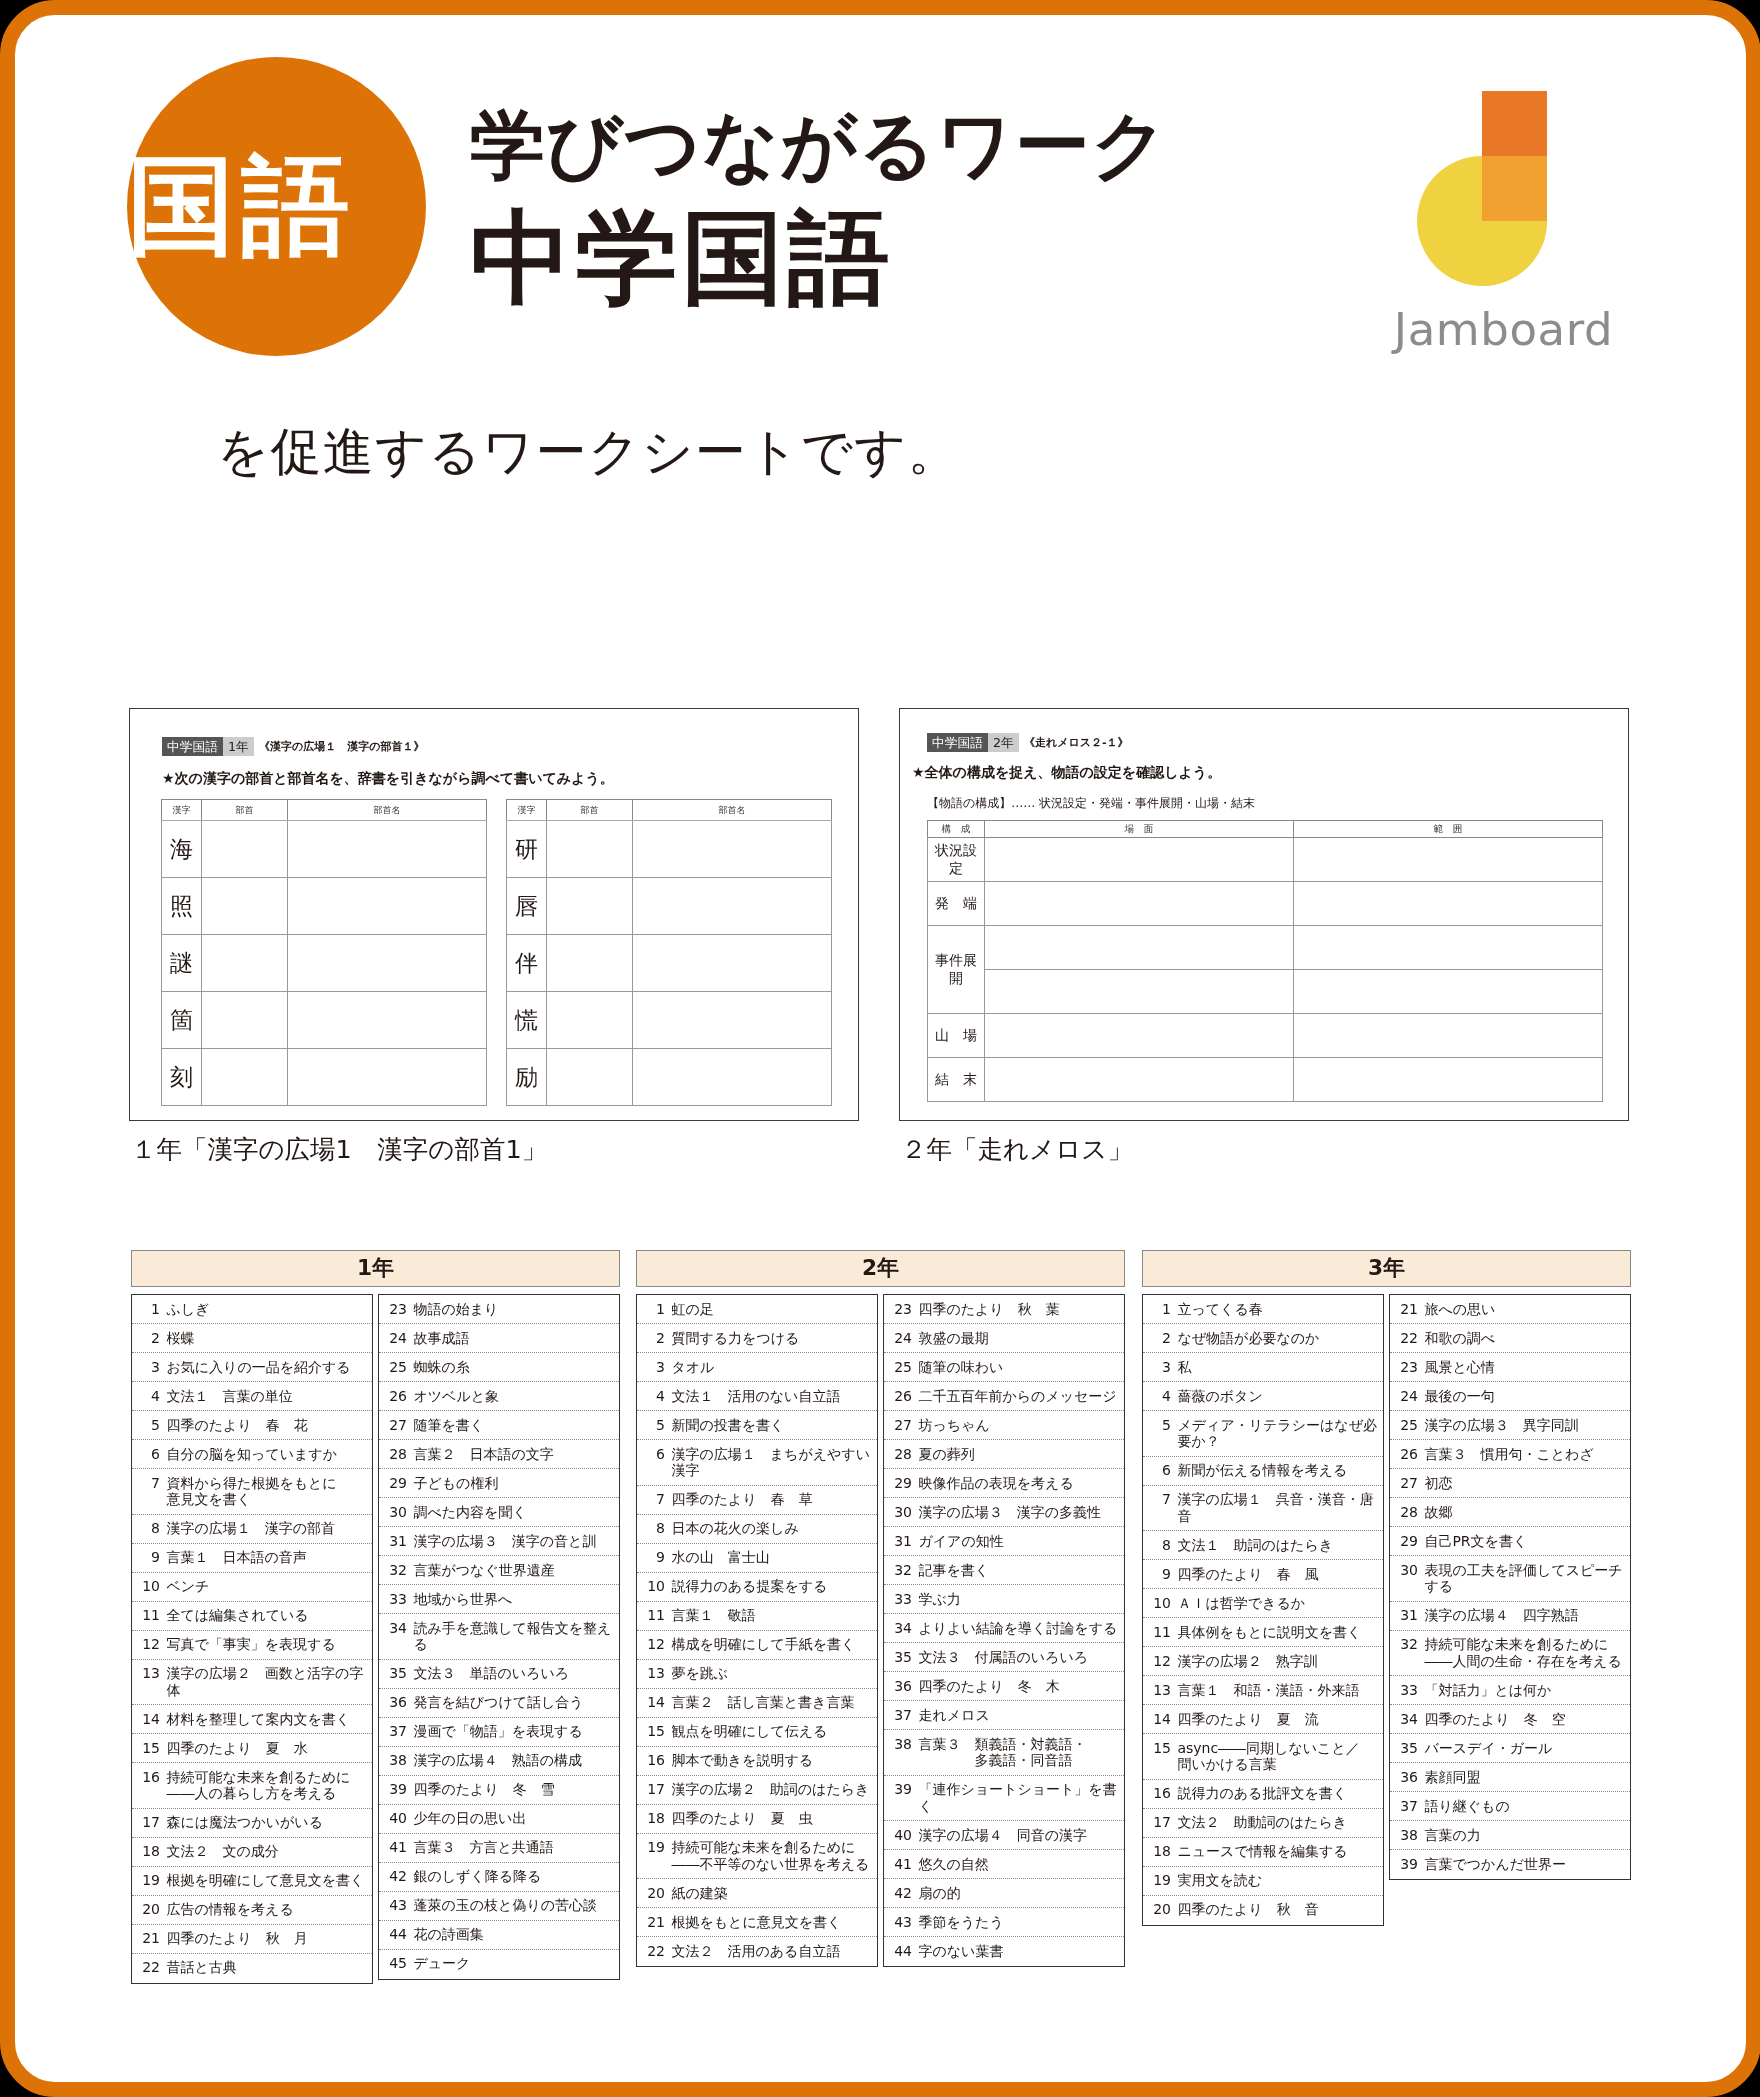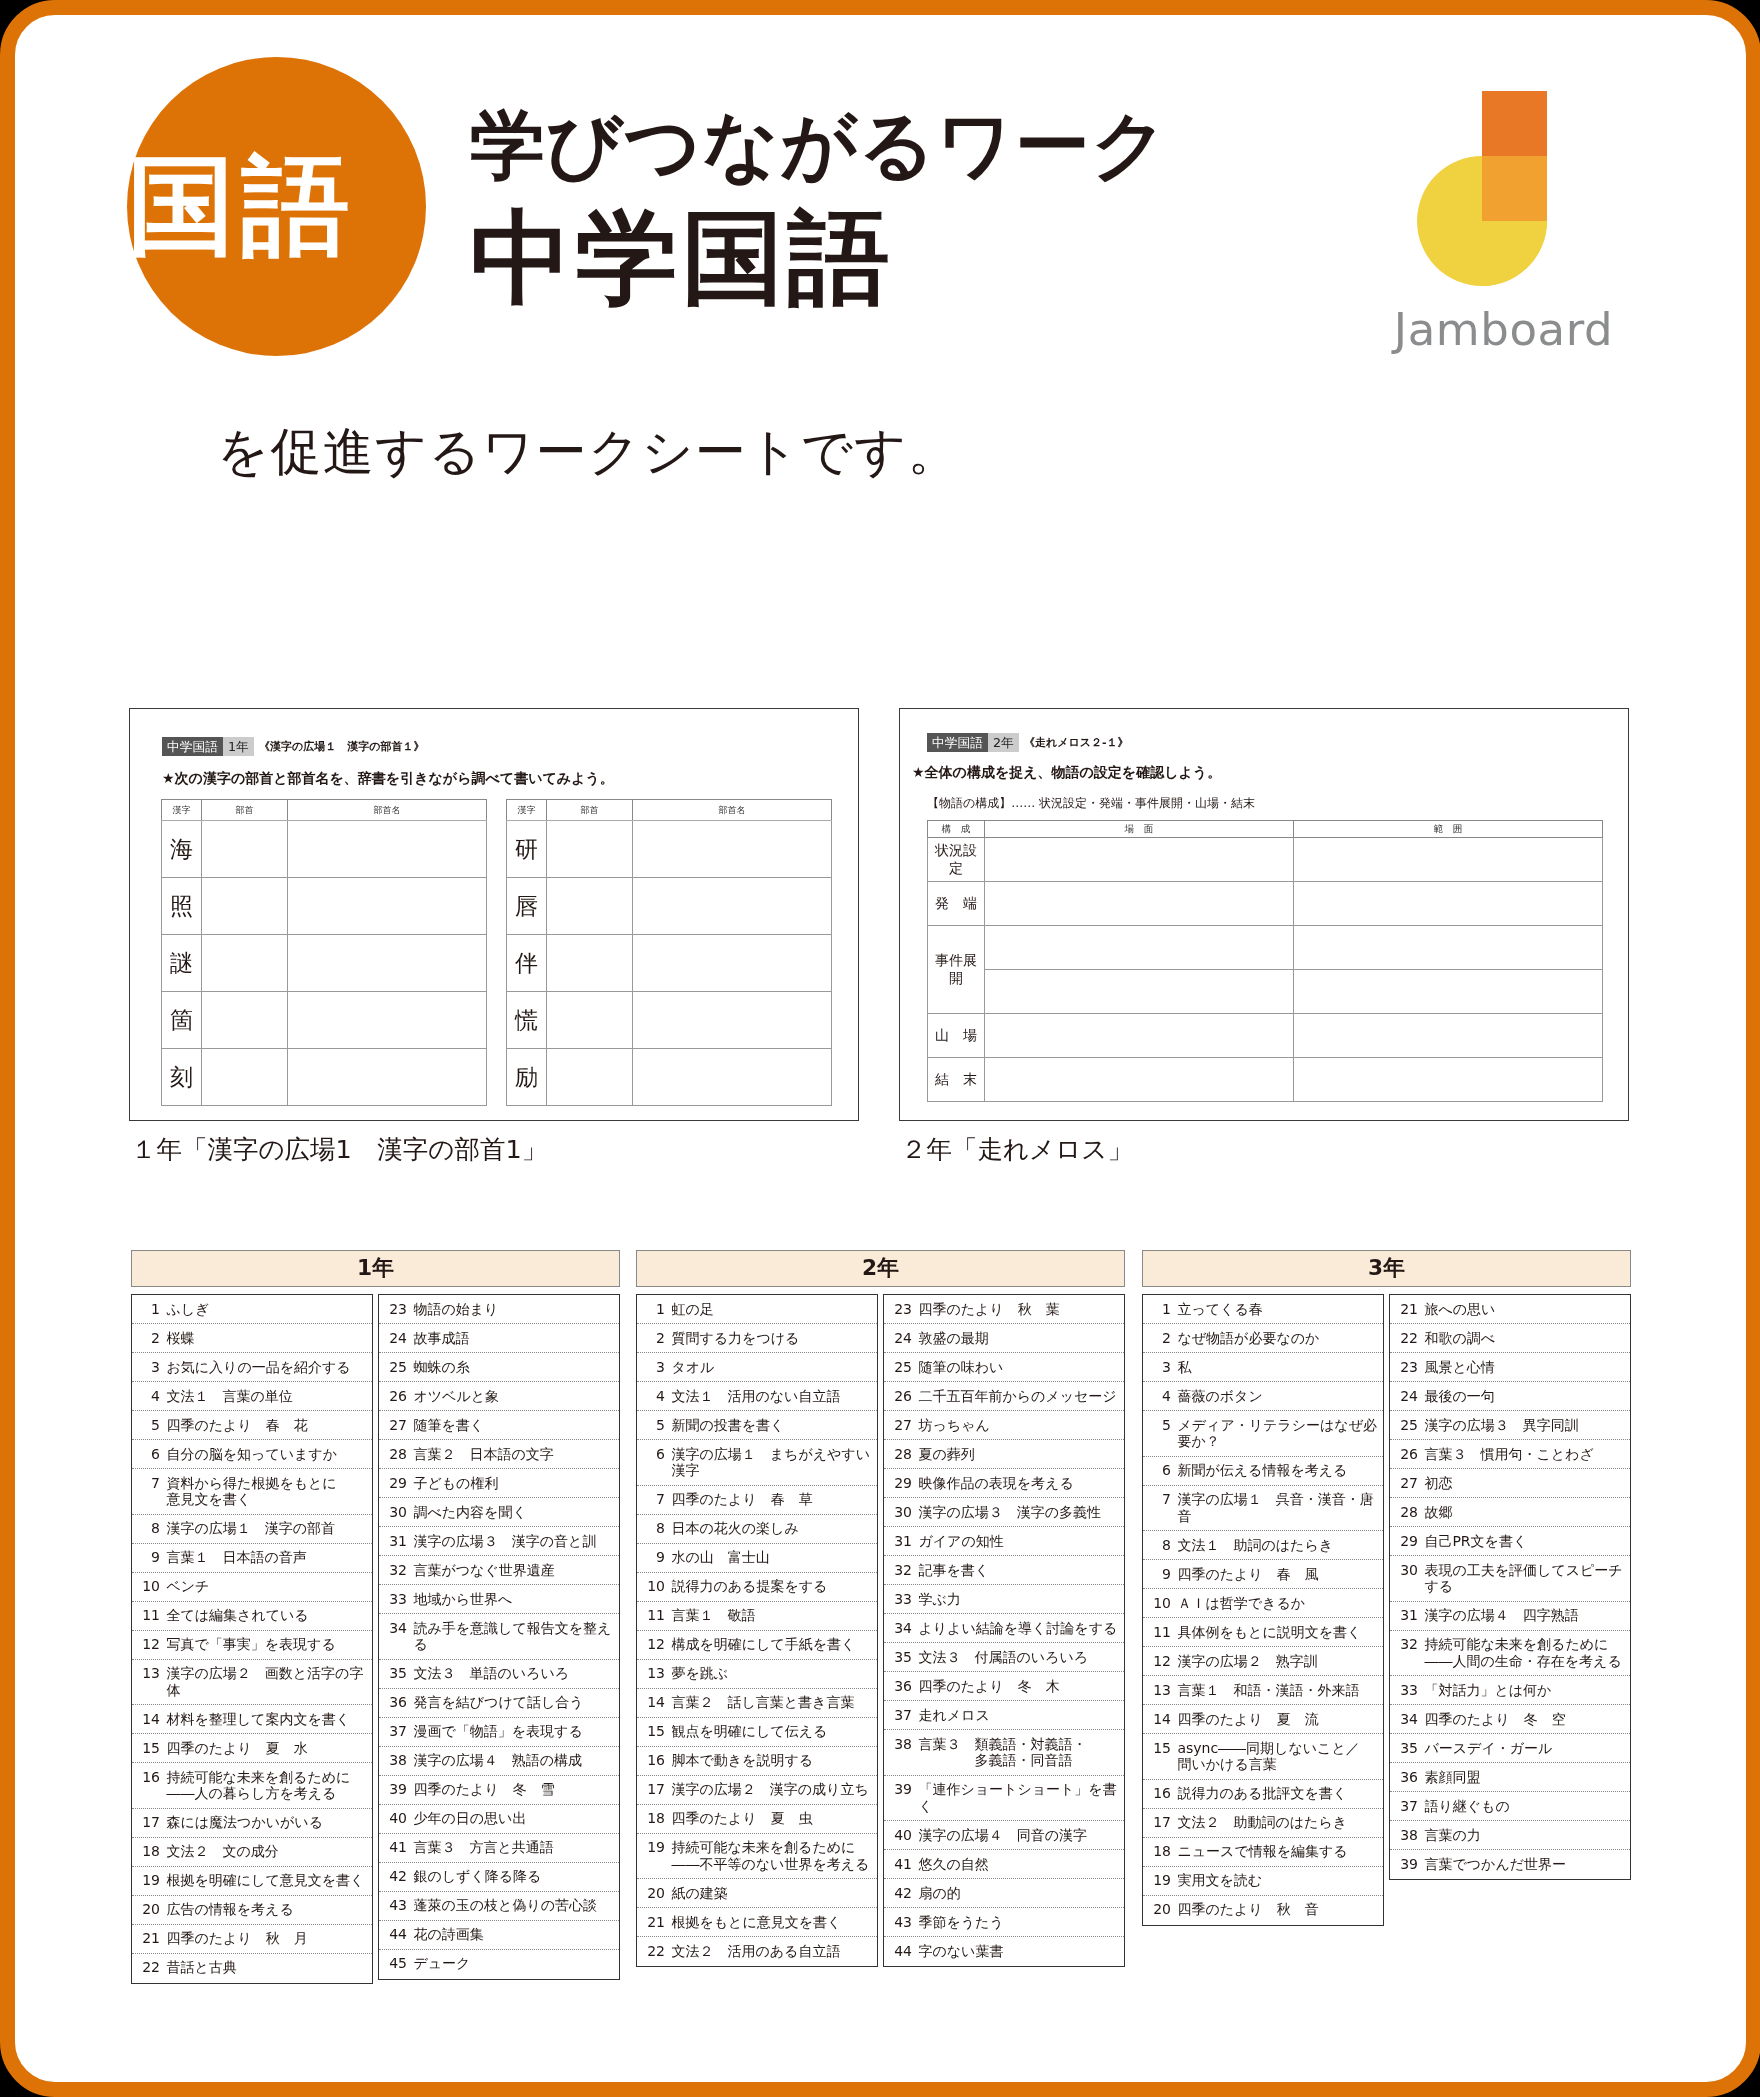--- a/index.html
+++ b/index.html
@@ -445,21 +445,21 @@
     <div class="it">
       <span class="n">15</span>
       <span class="t">観点を明確にして伝える</span>
     </div>
     <div class="it">
       <span class="n">16</span>
       <span class="t">脚本で動きを説明する</span>
     </div>
     <div class="it">
       <span class="n">17</span>
-      <span class="t">漢字の広場２　漢字の成り立ち</span>
+      <span class="t">漢字の広場２　助詞のはたらき</span>
     </div>
     <div class="it">
       <span class="n">18</span>
       <span class="t">四季のたより　夏　虫</span>
     </div>
     <div class="it">
       <span class="n">19</span>
       <span class="t">持続可能な未来を創るために
 ――不平等のない世界を考える</span>
     </div>

